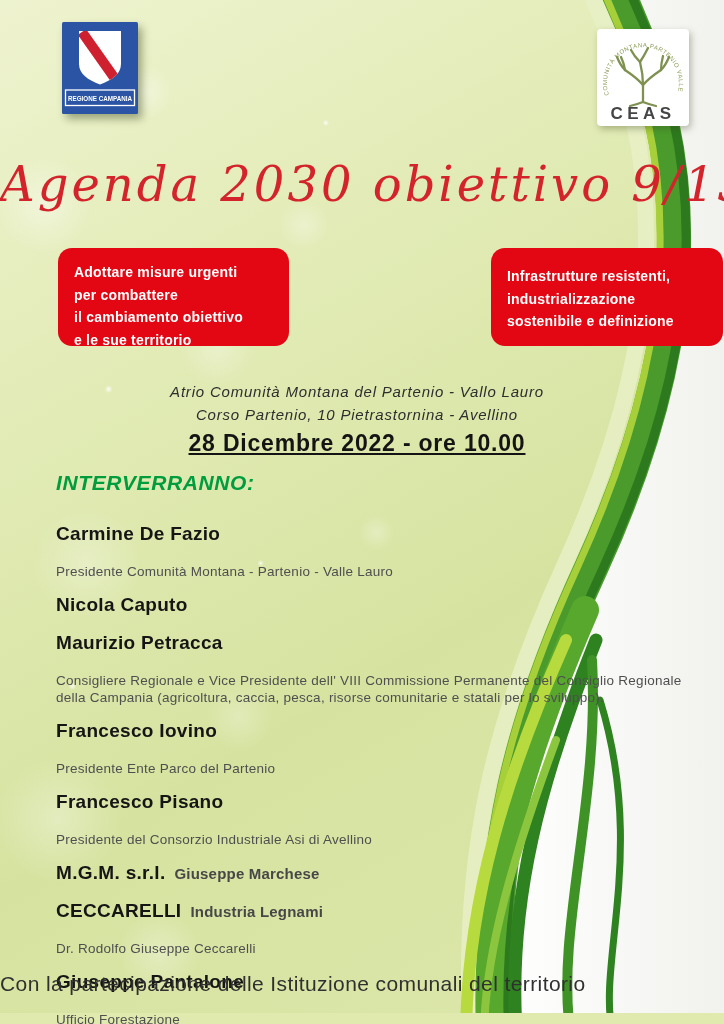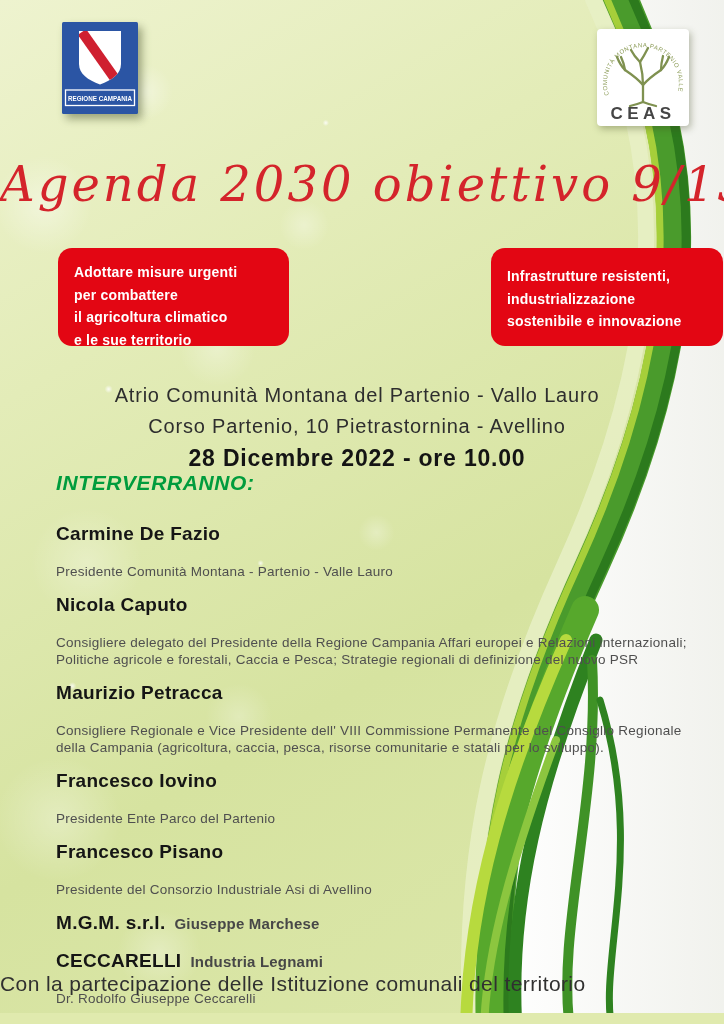--- a/index.html
+++ b/index.html
@@ -42,22 +42,22 @@
 
   .goalbox{
     background:#e30613;border-radius:14px;color:#fff;font-weight:bold;
     font-size:14px;line-height:1.62;letter-spacing:.2px;
     padding:13px 14px 10px 16px;box-sizing:border-box;
   }
   .goalbox.left{left:58px;top:248px;width:231px;height:98px;}
   .goalbox.right{left:447px;top:248px;width:232px;height:98px;padding-top:17px;margin-left:44px;}
 
   .venue{left:0;right:10px;top:380px;text-align:center;color:#2e2e2e;}
-  .venue-line{font-size:20px;line-height:1.55;letter-spacing:.8px;}
-  .venue-date{font-size:23px;font-weight:bold;letter-spacing:.8px;color:#141414;margin-top:3px;}
+  .venue-line{font-size:15px;line-height:1.55;letter-spacing:.8px;font-style:italic;}
+  .venue-date{font-size:23px;font-weight:bold;letter-spacing:.8px;color:#141414;margin-top:3px;text-decoration:underline;}
 
   .speakers{left:56px;top:471px;width:646px;}
   .speakers-heading{font-size:21px;font-weight:bold;color:#009c3d;letter-spacing:.6px;margin-bottom:27px;font-style:italic;}
   .speaker{margin-bottom:13px;}
   .sp-name{font-size:19px;font-weight:bold;color:#151515;letter-spacing:.3px;line-height:24px;}
   .sp-suffix{font-weight:bold;font-size:15px;color:#474747;margin-left:9px;letter-spacing:.2px;}
   .sp-suffix:empty{margin-left:0;}
   .sp-role{font-size:13.5px;color:#4f4f4f;letter-spacing:.25px;line-height:17px;margin-top:16px;}
   .sp-role:empty{margin-top:0;}
 
@@ -129,46 +129,45 @@
       <path d="M46,73 C51,75 55,76 59,77"></path>
     </g>
     <text x="46" y="90" text-anchor="middle" font-family="Liberation Sans, sans-serif" font-size="17" font-weight="bold" fill="#454545" letter-spacing="4.5">CEAS</text>
   </svg>
 
   <div class="layer title">Agenda 2030 obiettivo 9/13</div>
 
   <div class="layer goalbox left">
     <div>Adottare misure urgenti</div>
     <div>per combattere</div>
-    <div>il agricoltura climatico</div>
+    <div>il cambiamento obiettivo</div>
     <div>e le sue territorio</div>
   </div>
   <div class="layer goalbox right">
     <div>Infrastrutture resistenti,</div>
     <div>industrializzazione</div>
-    <div>sostenibile e innovazione</div>
+    <div>sostenibile e definizione</div>
   </div>
 
   <div class="layer venue">
     <div class="venue-line">Atrio Comunità Montana del Partenio - Vallo Lauro</div>
     <div class="venue-line">Corso Partenio, 10 Pietrastornina - Avellino</div>
     <div class="venue-date">28 Dicembre 2022 - ore 10.00</div>
   </div>
 
   <div class="layer speakers">
     <div class="speakers-heading">INTERVERRANNO:</div>
 
     <div class="speaker">
       <div class="sp-name"><span>Carmine De Fazio</span><span class="sp-suffix"></span></div>
       <div class="sp-role">Presidente Comunità Montana - Partenio - Valle Lauro</div>
     </div>
 
     <div class="speaker">
       <div class="sp-name"><span>Nicola Caputo</span><span class="sp-suffix"></span></div>
-      <div class="sp-role">Consigliere delegato del Presidente della Regione Campania Affari europei e Relazioni internazionali; Politiche agricole e forestali, Caccia e Pesca; Strategie regionali di definizione del nuovo PSR</div>
     </div>
 
     <div class="speaker">
       <div class="sp-name"><span>Maurizio Petracca</span><span class="sp-suffix"></span></div>
       <div class="sp-role">Consigliere Regionale e Vice Presidente dell' VIII Commissione Permanente del Consiglio Regionale della Campania (agricoltura, caccia, pesca, risorse comunitarie e statali per lo sviluppo).</div>
     </div>
 
     <div class="speaker">
       <div class="sp-name"><span>Francesco Iovino</span><span class="sp-suffix"></span></div>
       <div class="sp-role">Presidente Ente Parco del Partenio</div>

